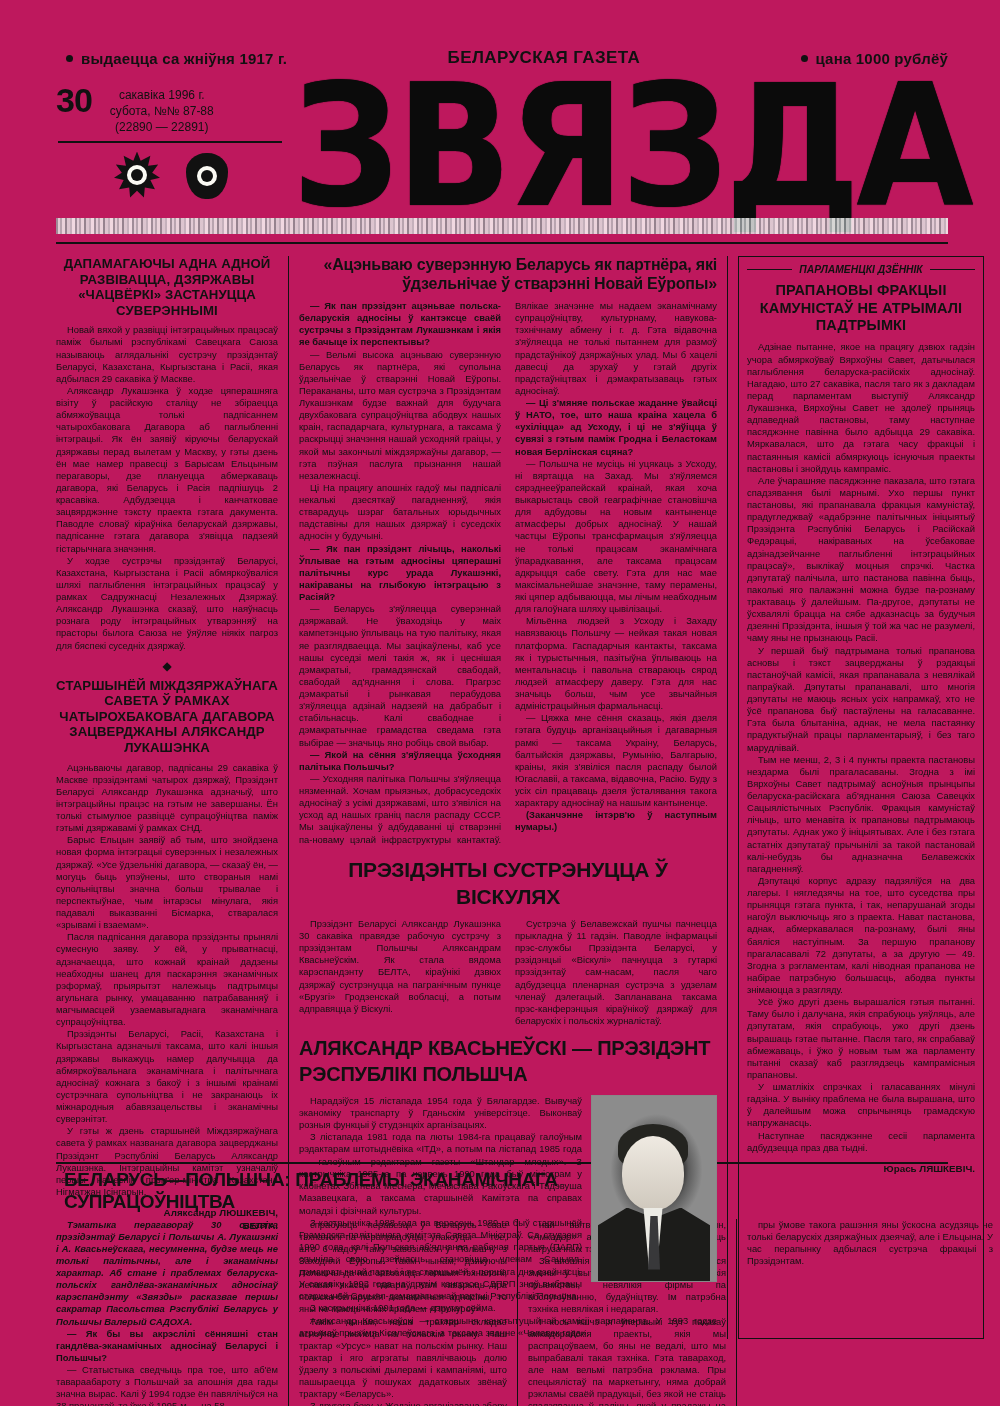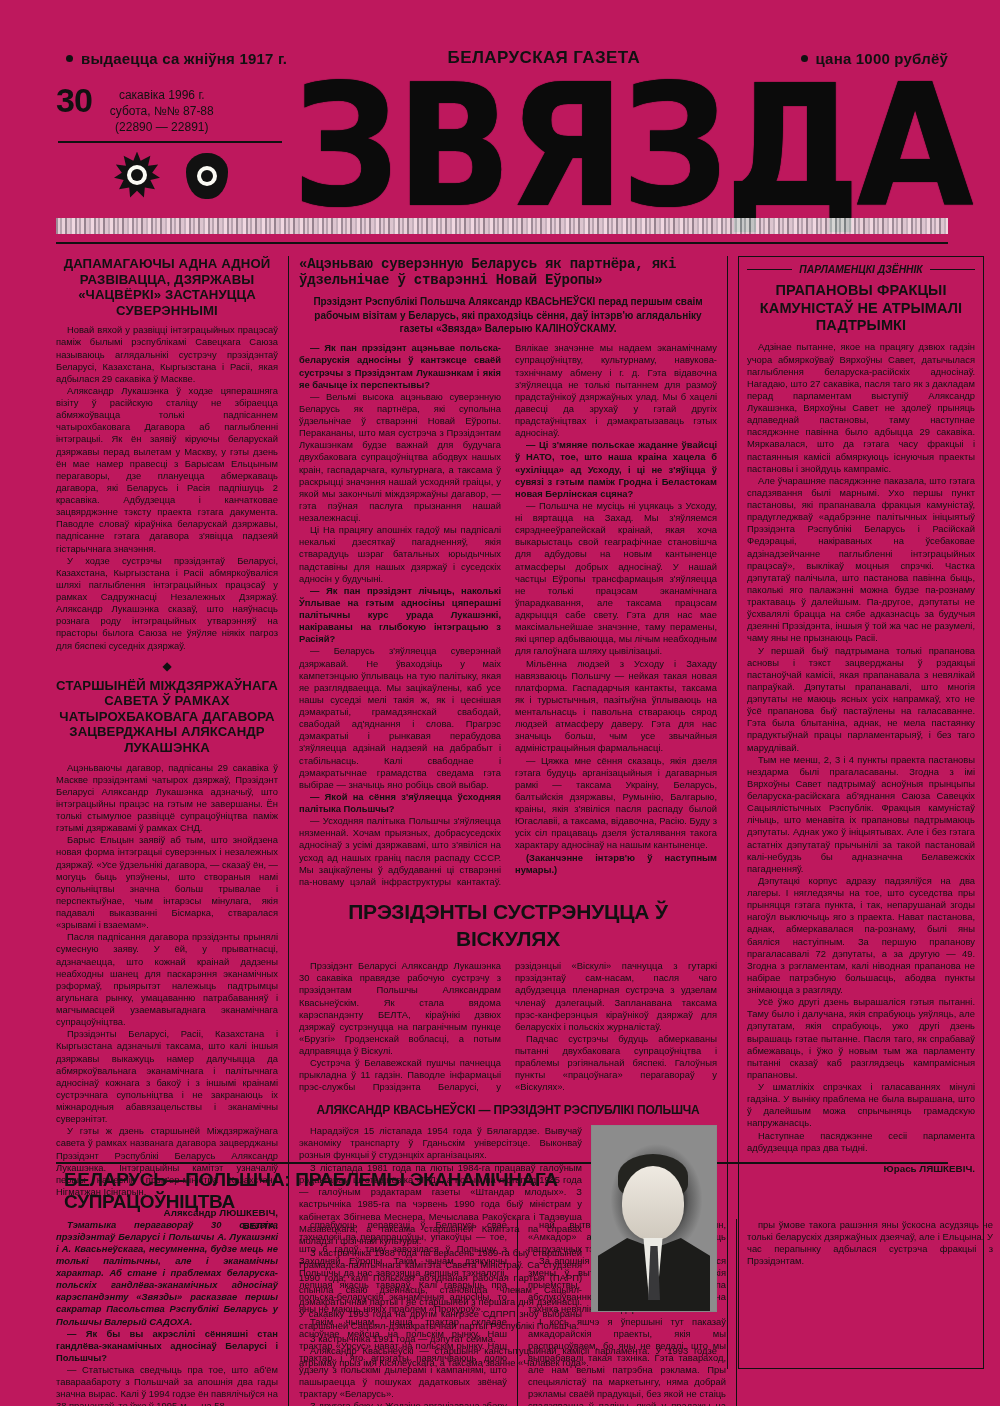--- a/index.html
+++ b/index.html
@@ -104,22 +104,22 @@
   .vline{background:#111;width:1px;}
 
   .col{font-size:9.4px;line-height:1.29;text-align:justify;}
   .col p{margin:0 0 0 0;text-indent:11px;}
 
   h2.hl{
     font-size:13.2px;font-weight:bold;line-height:1.18;text-align:center;
     margin:0 0 6px 0;letter-spacing:.1px;text-indent:0;
   }
   h1.lede{
-    font-size:14px;font-weight:bold;line-height:1.16;text-align:left;
-    margin:0 0 7px 0;letter-spacing:-.2px;text-indent:0;font-family:Liberation Mono, monospace;
+    font-size:16px;font-weight:bold;line-height:1.16;text-align:right;
+    margin:0 0 7px 0;letter-spacing:-.2px;text-indent:0;
   }
   .stand{
     font-size:10px;font-weight:bold;text-align:center;line-height:1.33;
     margin:0 0 7px 0;text-indent:0;
   }
   .twocol{column-count:2;column-gap:14px;column-rule:none;}
   .diamond{text-align:center;font-size:12px;margin:8px 0 6px;line-height:1;}
   .sig{text-align:right;font-weight:bold;font-size:9.8px;margin-top:9px;text-indent:0;}
   .sigline{display:block;}
   .bold{font-weight:bold;}
@@ -137,21 +137,21 @@
     font-size:10.3px;font-style:italic;font-weight:bold;
     justify-content:center;margin:0 0 6px 0;white-space:nowrap;
   }
   .kicker .ln{flex:1;height:1.3px;background:#111;}
   .pbox h2.hl{font-size:14.5px;line-height:1.2;margin-bottom:7px;}
   .bigband{
     font-size:21px;font-weight:bold;text-align:center;letter-spacing:-.2px;
     margin:10px 0 8px 0;
   }
   .bigband2{
-    font-size:12px;font-weight:bold;text-align:center;letter-spacing:-.2px;
+    font-size:20px;font-weight:bold;text-align:left;letter-spacing:-.2px;
     margin:9px 0 7px 0;
   }
   .note{font-weight:bold;text-indent:0;}
 
   
   .bio{display:flex;gap:9px;}
   .bio .txt{flex:1;font-size:9.4px;line-height:1.3;text-align:justify;}
   .bio .txt p{text-indent:11px;margin:0;}
   .photo{
     width:124px;height:185px;flex:none;
@@ -255,42 +255,40 @@
       <div class="sig">
         <span class="sigline">Аляксандр ЛЮШКЕВIЧ,</span>
         <span class="sigline">БЕЛТА.</span>
       </div>
     </div>
 
     <div class="vline"></div>
 
     <div class="col">
       <h1 class="lede">«Ацэньваю суверэнную Беларусь як партнёра, якi ўдзельнiчае ў стварэннi Новай Еўропы»</h1>
-      <div class="stand">Прэзiдэнт Рэспублiкi Польшча Аляксандр КВАСЬНЕЎСКI перад першым сваiм рабочым вiзiтам у Беларусь, якi праходзiць сёння, даў iнтэрв'ю аглядальнiку газеты «Звязда» Валерыю КАЛIНОЎСКАМУ.</div>
 
       <div class="twocol">
         <p class="note">— Як пан прэзiдэнт ацэньвае польска-беларускiя адносiны ў кантэксце сваёй сустрэчы з Прэзiдэнтам Лукашэнкам i якiя яе бачыце ix перспектывы?</p>
         <p>— Вельмi высока ацэньваю суверэнную Беларусь як партнёра, якi суполына ўдзельнiчае ў стварэннi Новай Еўропы. Перакананы, што мая сустрэча з Прэзiдэнтам Лукашэнкам будзе важнай для будучага двухбаковага супрацоўнiцтва абодвух нашых краiн, гаспадарчага, культурнага, а таксама ў раскрыццi значэння нашай усходняй граiцы, у якой мы закончылi мiждзяржаўны дагавор, — гэта пэўная паслуга прызнання нашай незалежнасцi.</p>
         <p>Цi На працягу апошнiх гадоў мы падпiсалi некалькi дзесяткаў пагадненняў, якiя стварадуць шэраг батальных юрыдычных падставiны для нашых дзяржаў i суседскiх адносiн у будучынi.</p>
         <p class="note">— Як пан прэзiдэнт лiчыць, наколькi Ўплывае на гэтым адносiны цяперашнi палiтычны курс урада Лукашэнкi, накiраваны на глыбокую iнтэграцыю з Расiяй?</p>
         <p>— Беларусь з'яўляецца суверэннай дзяржавай. Не ўваходзiць у маiх кампетэнцыю ўплываць на тую палiтыку, якая яе разглядваецца. Мы зацiкаўлены, каб усе нашы суседзi мелi такiя ж, як i цеснiшая дэмакратыi, грамадзянскай свабодай, свабодай ад'яднання i слова. Прагрэс дэмакратыi i рынкавая перабудова з'яўляецца адзiнай надзеяй на дабрабыт i стабiльнасць. Калi свабоднае i дэмакратычнае грамадства сведама гэта выбiрае — значыць яно робiць свой выбар.</p>
         <p class="note">— Якой на сёння з'яўляецца ўсходняя палiтыка Польшчы?</p>
         <p>— Усходняя палiтыка Польшчы з'яўляецца нязменнай. Хочам прыязных, добрасуседскiх адносiнаў з усiмi дзяржавамi, што з'явiлiся на усход ад нашых гранiц пасля распаду СССР. Мы зацiкаўлены ў адбудаваннi цi стварэннi па-новаму цэлай iнфраструктуры кантактаў. Вялiкае значэнне мы надаем эканамiчнаму супрацоўнiцтву, культурнаму, навукова-тэхнiчнаму абмену i г. д. Гэта вiдавочна з'яўляецца не толькi пытаннем для размоў прадстаўнiкоў дзяржаўных улад. Мы б хацелi давесцi да зрухаў у гэтай другiх прадстаўнiцтвах i дэмакратызаваць гэтых адносiнаў.</p>
         <p class="note">— Цi з'мяняе польскае жаданне ўвайсцi ў НАТО, тое, што наша краiна хацела б «ухiлiцца» ад Усходу, i цi не з'яўiцца ў сувязi з гэтым памiж Гродна i Беластокам новая Берлiнская сцяна?</p>
         <p>— Польшча не мусiць нi уцякаць з Усходу, нi вяртацца на Захад. Мы з'яўляемся сярэднееўрапейскай краiнай, якая хоча выкарыстаць свой геаграфiчнае становiшча для адбудовы на новым кантыненце атмасферы добрых адносiнаў. У нашай частцы Еўропы трансфармацыя з'яўляецца не толькi працэсам эканамiчнага ўпарадкавання, але таксама працэсам адкрыцця сабе свету. Гэта для нас мае максiмальнейшае значэнне, таму перамены, якi цяпер адбываюцца, мы лiчым неабходным для галоўнага шляху цывiлiзацыi.</p>
         <p>Мiльённа людзей з Усходу i Захаду навязваюць Польшчу — нейкая такая новая платформа. Гаспадарчыя кантакты, таксама як i турыстычныя, пазiтыўна ўплываюць на ментальнасць i павольна ствараюць сярод людзей атмасферу даверу. Гэта для нас значыць больш, чым усе звычайныя адмiнiстрацыйныя фармальнасцi.</p>
         <p>— Цяжка мне сёння сказаць, якiя дзеля гэтага будуць арганiзацыйныя i дагаварныя рамкi — таксама Украiну, Беларусь, балтыйскiя дзяржавы, Румынiю, Балгарыю, краiны, якiя з'явiлiся пасля распаду былой Югаславii, а таксама, вiдавочна, Расiю. Буду з усiх сiл працаваць дзеля ўсталявання такога характару адносiнаў на нашым кантыненце.</p>
         <p class="note">(Заканчэнне iнтэрв'ю ў наступным нумары.)</p>
       </div>
 
       <div class="bigband">ПРЭЗIДЭНТЫ  СУСТРЭНУЦЦА  Ў  ВIСКУЛЯХ</div>
       <div class="twocol">
         <p>Прэзiдэнт Беларусi Аляксандр Лукашэнка 30 сакавiка правядзе рабочую сустрэчу з прэзiдэнтам Польшчы Аляксандрам Квасьнеўскiм. Як стала вядома карэспандэнту БЕЛТА, кiраўнiкi дзвюх дзяржаў сустрэнуцца на пагранiчным пункце «Брузгi» Гродзенскай вобласцi, а потым адправяцца ў Вiскулi.</p>
         <p>Сустрэча ў Белавежскай пушчы пачнецца прыкладна ў 11 гадзiн. Паводле iнфармацыi прэс-службы Прэзiдэнта Беларусi, у рэзiдэнцыi «Вiскулi» пачнуцца з гутаркi прэзiдэнтаў сам-насам, пасля чаго адбудзецца пленарная сустрэча з удзелам членаў дэлегацый. Запланавана таксама прэс-канферэнцыя кiраўнiкоў дзяржаў для беларускiх i польскiх журналiстаў.</p>
-        <p>Падчас сустрэчы будуць абмеркаваны пытаннi двухбаковага супрацоўнiцтва i праблемы рэгiянальнай бяспекi. Галоўныя пункты «працоўнага» перагавораў у «Вiскулях».</p>
       </div>
 
       <div class="bigband2">АЛЯКСАНДР КВАСЬНЕЎСКI — ПРЭЗIДЭНТ РЭСПУБЛIКI ПОЛЬШЧА</div>
       <div class="bio">
         <div class="txt">
           <p>Нарадзiўся 15 лiстапада 1954 года ў Бялагардзе. Вывучаў эканомiку транспарту ў Гданьскiм унiверсiтэце. Выконваў розныя функцыi ў студэнцкiх арганiзацыях.</p>
           <p>З лiстапада 1981 года па люты 1984-га працаваў галоўным рэдактарам штотыднёвiка «IТД», а потым па лiстапад 1985 года — галоўным рэдактарам газеты «Штандар млодых». З кастрычнiка 1985-га па чэрвень 1990 года быў мiнiстрам у кабiнетах Збiгнева Меснера, Мечыслава Ракоўскага i Тадэвуша Мазавецкага, а таксама старшынёй Камiтэта па справах моладзi i фiзiчнай культуры.</p>
           <p>З кастрычнiка 1988 года па верасень 1989-га быў старшынёй Грамадска-палiтычнага камiтэта Савета Мiнiстраў. Са студзеня 1990 года, калi Польская аб'яднаная рабочая партыя (ПАРП) спынiла сваю дзейнасць, становiцца членам Сацыял-дэмакратычнай партыi i яе старшынёй з першага дня дзейнасцi. У сакавiку 1993 года на другiм кангрэсе СДПРП зноў выбраны старшынёй Сацыял-дэмакратычнай партыi Рэспублiкi Польшча.</p>
           <p>З кастрычнiка 1991 года — дэпутат сейма.</p>
         </div>

